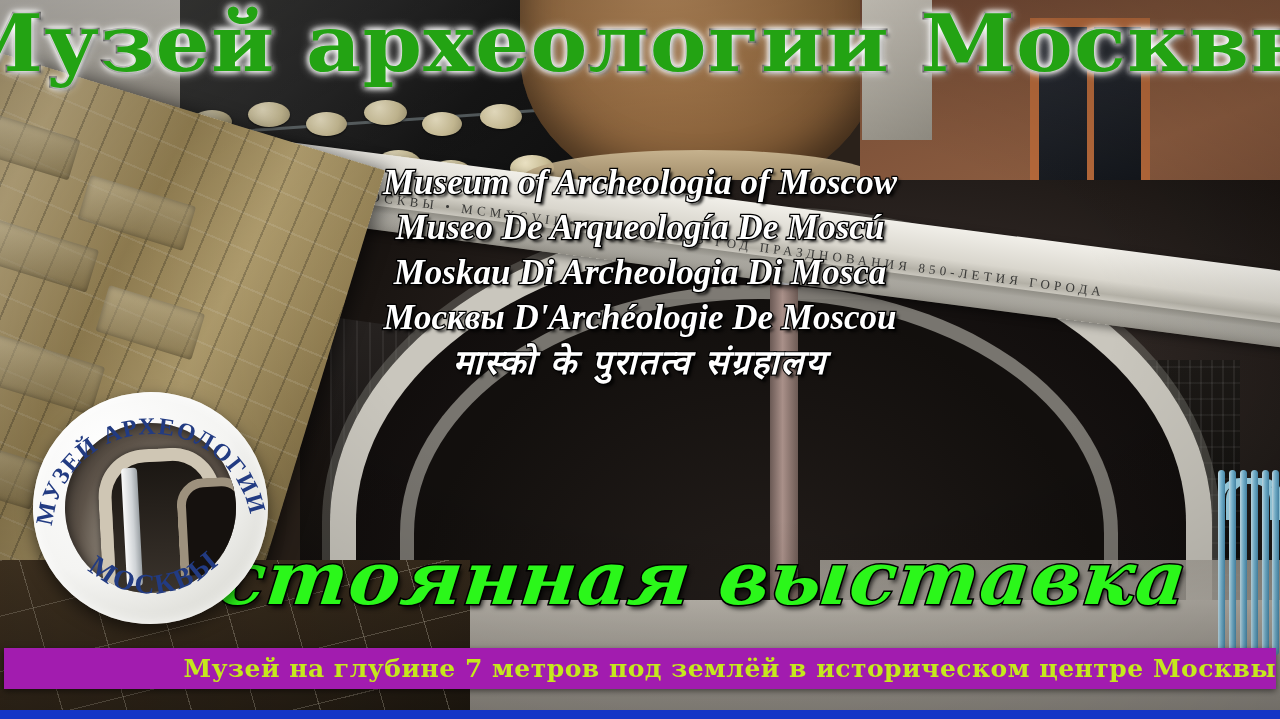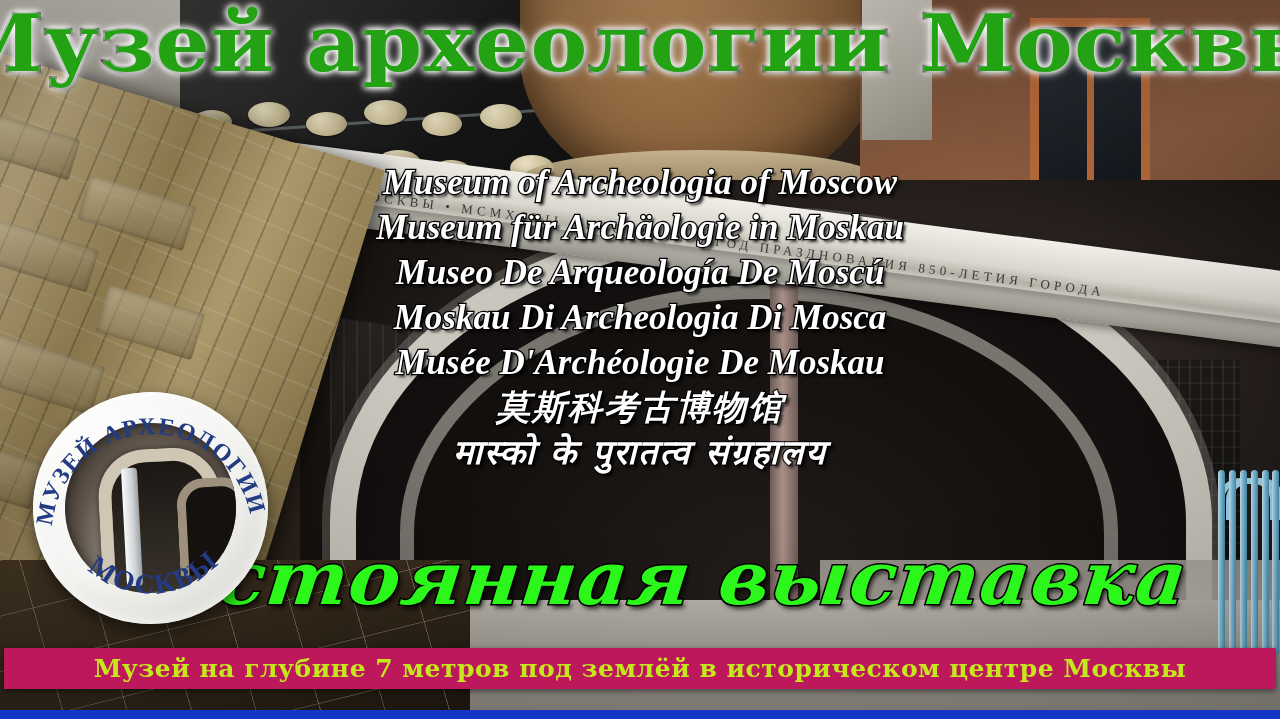--- a/index.html
+++ b/index.html
@@ -250,22 +250,22 @@
     -webkit-text-stroke:3px #000;
     paint-order:stroke fill;
     text-shadow:3px 4px 4px rgba(0,0,0,.7);
     white-space:nowrap;
     transform:scaleX(1.04) skewX(-6deg);
   }
 
   
   .banner{
     position:absolute;left:4px;top:648px;width:1272px;height:41px;
-    background:#be185d;
-    display:flex;align-items:center;justify-content:center;
+    background:#a21caf;
+    display:flex;align-items:center;justify-content:flex-end;
     box-shadow:0 2px 6px rgba(0,0,0,.5);
   }
   .banner-text{
     font-family:"DejaVu Serif","Liberation Serif",serif;
     font-weight:bold;font-size:25px;letter-spacing:.5px;
     color:#c5e81d;white-space:nowrap;
   }
   .banner-bottomstrip{
     position:absolute;left:0;top:710px;width:1280px;height:9px;background:#1535c6;
   }
@@ -389,25 +389,23 @@
       <i style="left:46px;"></i>
       <i style="left:56px;"></i>
   </div>
 
   <div class="vignette"></div>
 
   <div class="title">Музей археологии Москвы</div>
 
   <div class="langs">
     <div class="lang">Museum of Archeologia of Moscow</div>
-    <div class="lang">Museum für Archäologie in Moskau</div>
     <div class="lang">Museo De Arqueología De Moscú</div>
     <div class="lang">Moskau Di Archeologia Di Mosca</div>
-    <div class="lang">Musée D'Archéologie De Moskau</div>
-    <div class="lang cjk">莫斯科考古博物馆</div>
+    <div class="lang">Москвы D'Archéologie De Moscou</div>
     <div class="lang cjk">मास्को के पुरातत्व संग्रहालय</div>
   </div>
 
   <div class="subtitle">Постоянная выставка</div>
 
   <div class="badge">
     <div class="badge-photo">
       <div class="badge-arch"></div>
       <div class="badge-arch2"></div>
       <div class="badge-col"></div>

